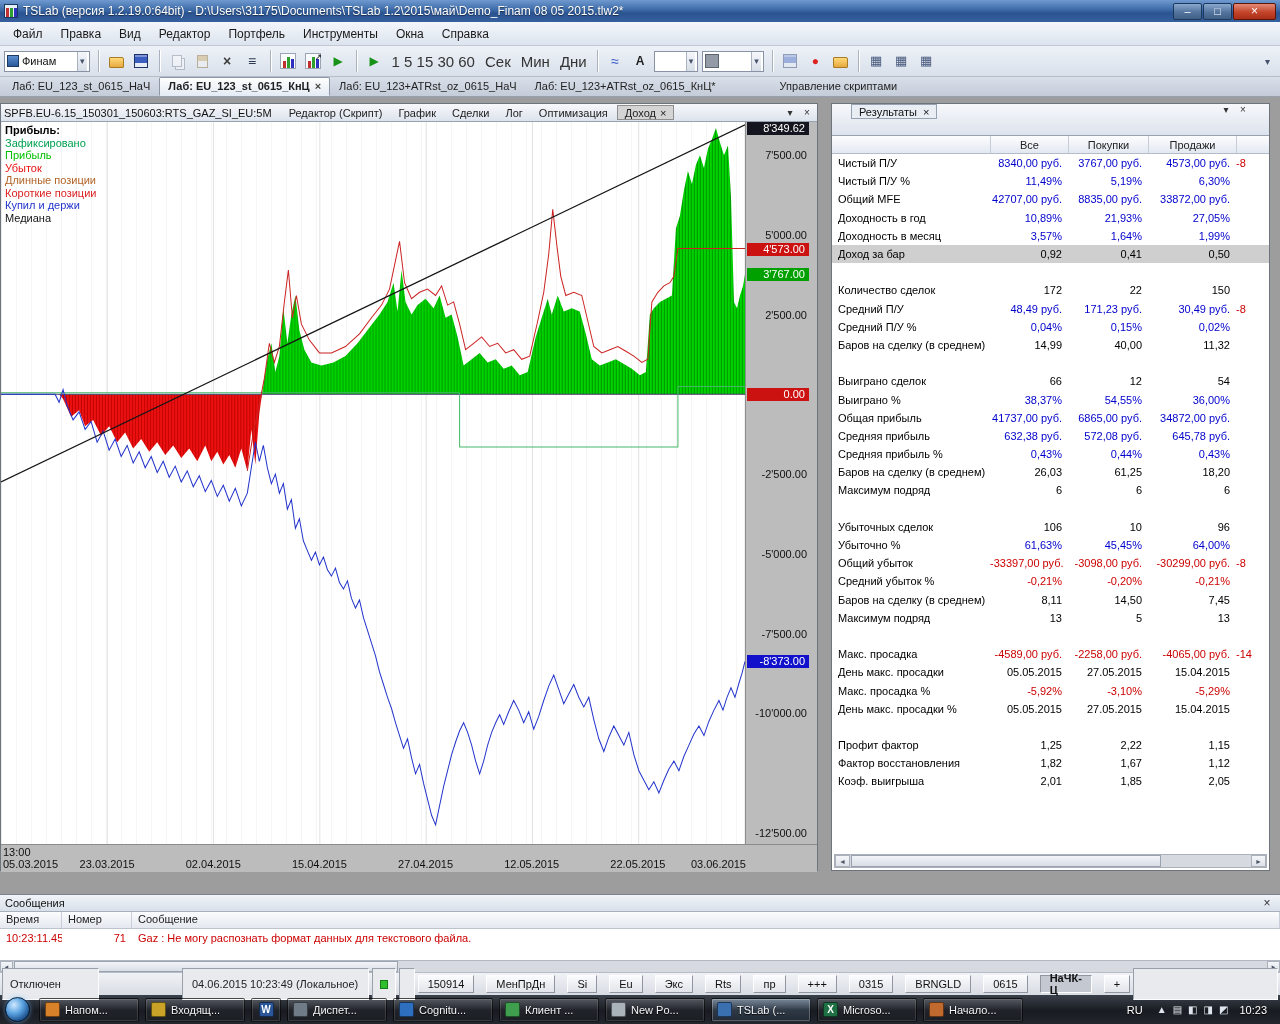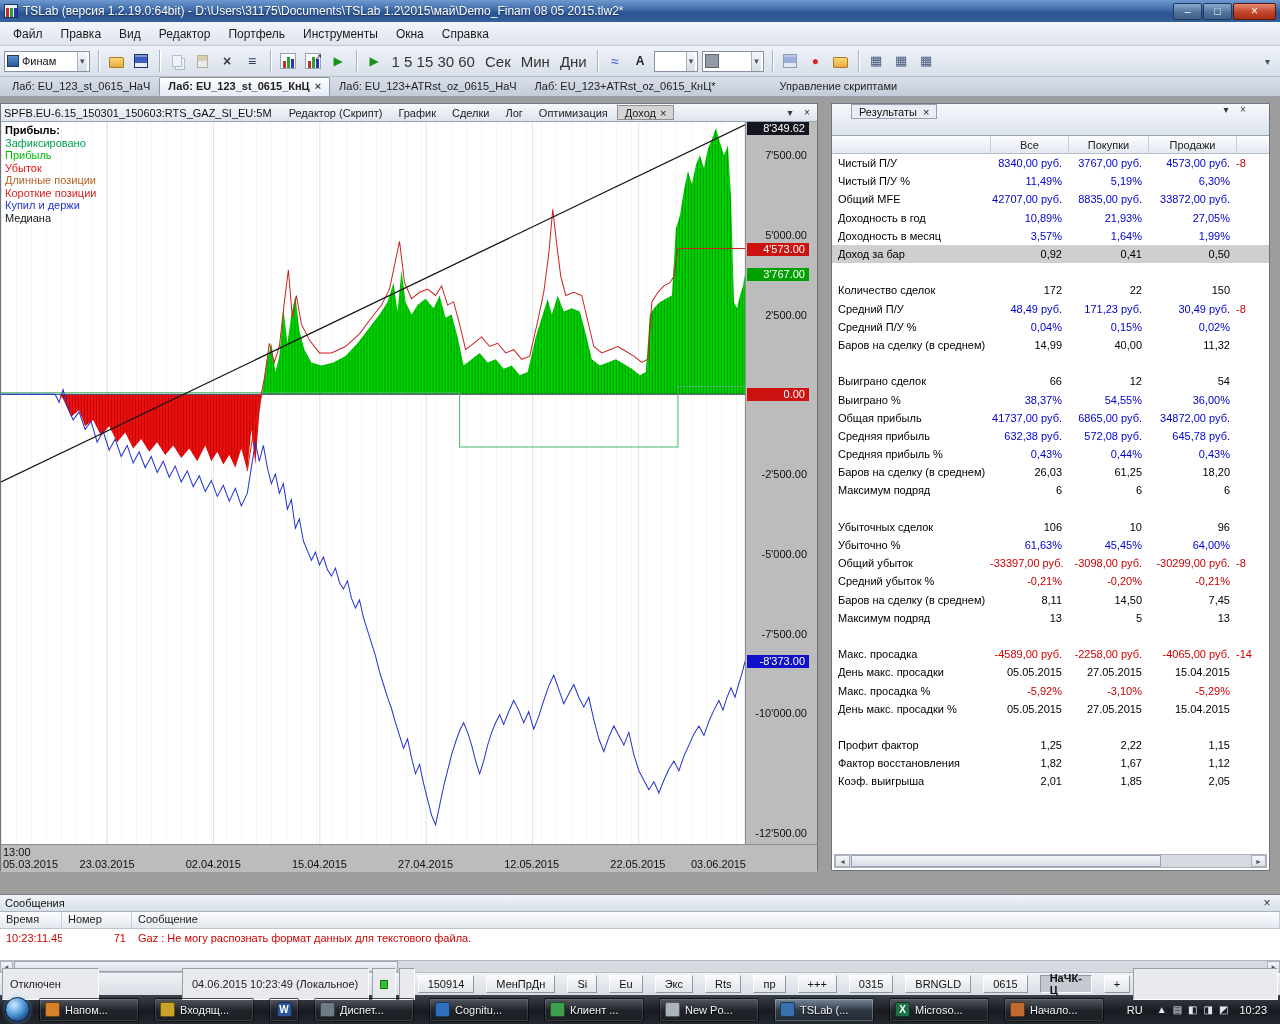--- a/index.html
+++ b/index.html
@@ -130,21 +130,21 @@
   .sb-btns{display:flex;gap:12px}
   .sb-btn{height:18px;display:inline-flex;align-items:center;padding:0 9px;font-size:11px;color:#111;
     background:linear-gradient(#fafbfc,#e1e4ea);border:1px solid;border-color:#fdfdfd #8f96a1 #8f96a1 #fdfdfd}
   .sb-btn.active{background:#c3c8d1;border-color:#8f96a1 #fdfdfd #fdfdfd #8f96a1;font-weight:bold}
   .sb-tail{width:150px}
 
   
   .taskbar{height:29px;display:flex;align-items:center;background:linear-gradient(#3b414b,#181b21 55%,#23272e);padding:0 3px;gap:3px}
   .orb{width:25px;height:25px;border-radius:50%;margin:0 6px 0 2px;
     background:radial-gradient(circle at 35% 30%,#cfe9ff,#5aa2e0 40%,#1c4f8c 75%,#0e2f57);border:1px solid #0a2038;box-shadow:0 0 4px rgba(120,190,255,.6)}
-  .task-items{display:flex;gap:15px;flex:1}
+  .task-items{display:flex;gap:6px;flex:1}
   .titem{width:100px;height:24px;display:flex;align-items:center;gap:5px;padding:0 5px;border-radius:2px;
     background:linear-gradient(rgba(255,255,255,.16),rgba(255,255,255,.04) 50%,rgba(0,0,0,.15));border:1px solid rgba(0,0,0,.65);box-shadow:inset 0 0 0 1px rgba(255,255,255,.12)}
   .titem.narrow{width:30px;justify-content:center}
   .titem.active{background:linear-gradient(rgba(190,215,240,.5),rgba(120,150,180,.25) 50%,rgba(40,60,80,.3));box-shadow:inset 0 0 0 1px rgba(255,255,255,.25)}
   .ticon{width:15px;height:15px;flex:none;display:inline-flex;align-items:center;justify-content:center;color:#fff;font-size:10px;font-weight:bold;border-radius:2px;border:1px solid rgba(0,0,0,.5)}
   .tlabel{color:#f2f4f7;font-size:11px;white-space:nowrap;overflow:hidden;text-shadow:0 1px 1px #000}
   .lang{color:#fff;font-size:11px;padding:4px 7px;text-shadow:0 1px 1px #000}
   .tray{display:flex;align-items:center;gap:6px;color:#dfe5ec;padding:0 4px}
   .tray .tico{font-size:10px}
   .tb-clock{color:#fff;font-size:11px;padding:0 10px 0 4px;text-shadow:0 1px 1px #000}

